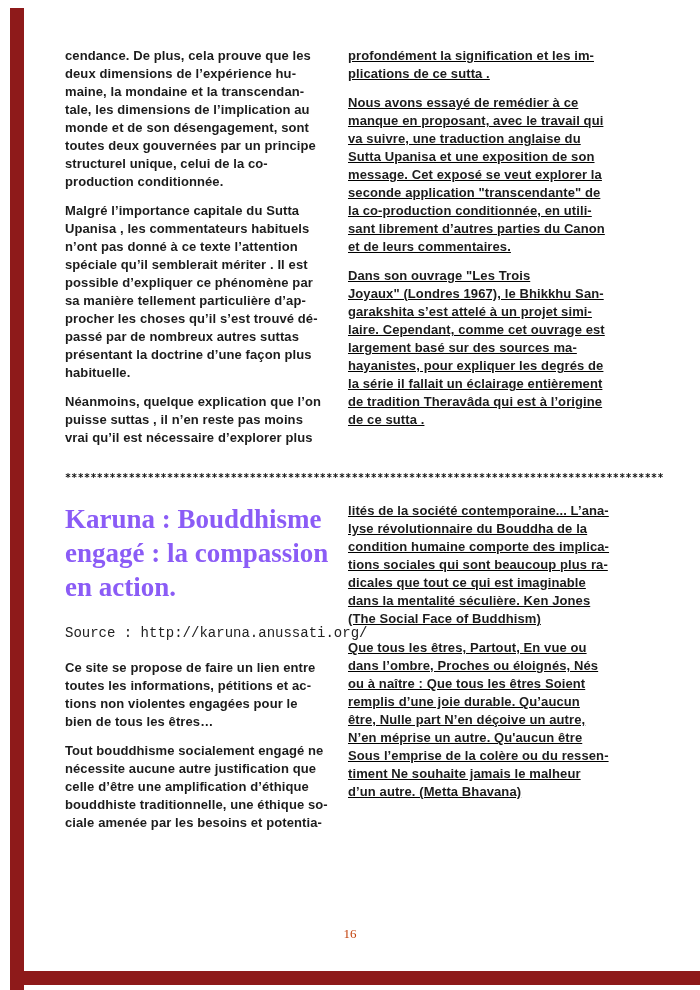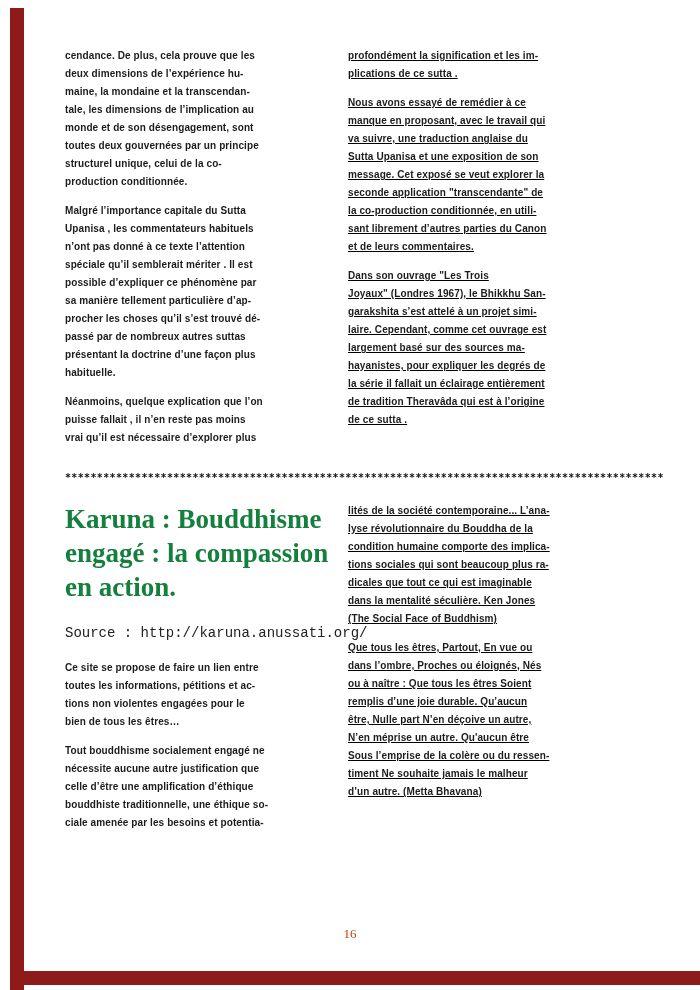--- a/index.html
+++ b/index.html
@@ -18,21 +18,21 @@
   #content{
     position:absolute;
     left:65px;top:47px;width:580px;
   }
   .cols{display:flex;}
   .col-l{width:283px;flex:0 0 283px;}
   .col-r{width:292px;flex:0 0 292px;text-decoration:underline;}
 
   .para{
     margin:0 0 11px 0;
-    font-size:10px;
+    font-size:13px;
     line-height:18px;
     font-weight:bold;
     color:#1c1c1c;
     white-space:pre;
     letter-spacing:0.1px;
   }
 
   #separator{
     margin-top:14px;
     font-family:"DejaVu Sans Mono",monospace;
@@ -46,21 +46,21 @@
     width:598px;
   }
 
   #bottom-section{margin-top:18px;}
 
   #article-heading{
     font-family:"Liberation Serif",serif;
     font-weight:bold;
     font-size:27px;
     line-height:34px;
-    color:#15803d;
+    color:#8b5cf6;
     white-space:pre;
     margin:0;
   }
   #source-line{
     margin-top:19px;
     font-family:Liberation Mono, monospace;
     font-size:14px;
     line-height:20px;
     color:#222;
     white-space:pre;
@@ -100,21 +100,21 @@
 Upanisa , les commentateurs habituels
 n’ont pas donné à ce texte l’attention
 spéciale qu’il semblerait mériter . Il est
 possible d’expliquer ce phénomène par
 sa manière tellement particulière d’ap-
 procher les choses qu’il s’est trouvé dé-
 passé par de nombreux autres suttas
 présentant la doctrine d’une façon plus
 habituelle.</div>
         <div class="para">Néanmoins, quelque explication que l’on
-puisse fallait , il n’en reste pas moins
+puisse suttas , il n’en reste pas moins
 vrai qu’il est nécessaire d’explorer plus</div>
       </div>
       <div class="col-r">
         <div class="para">profondément la signification et les im-
 plications de ce sutta .</div>
         <div class="para">Nous avons essayé de remédier à ce
 manque en proposant, avec le travail qui
 va suivre, une traduction anglaise du
 Sutta Upanisa et une exposition de son
 message. Cet exposé se veut explorer la

